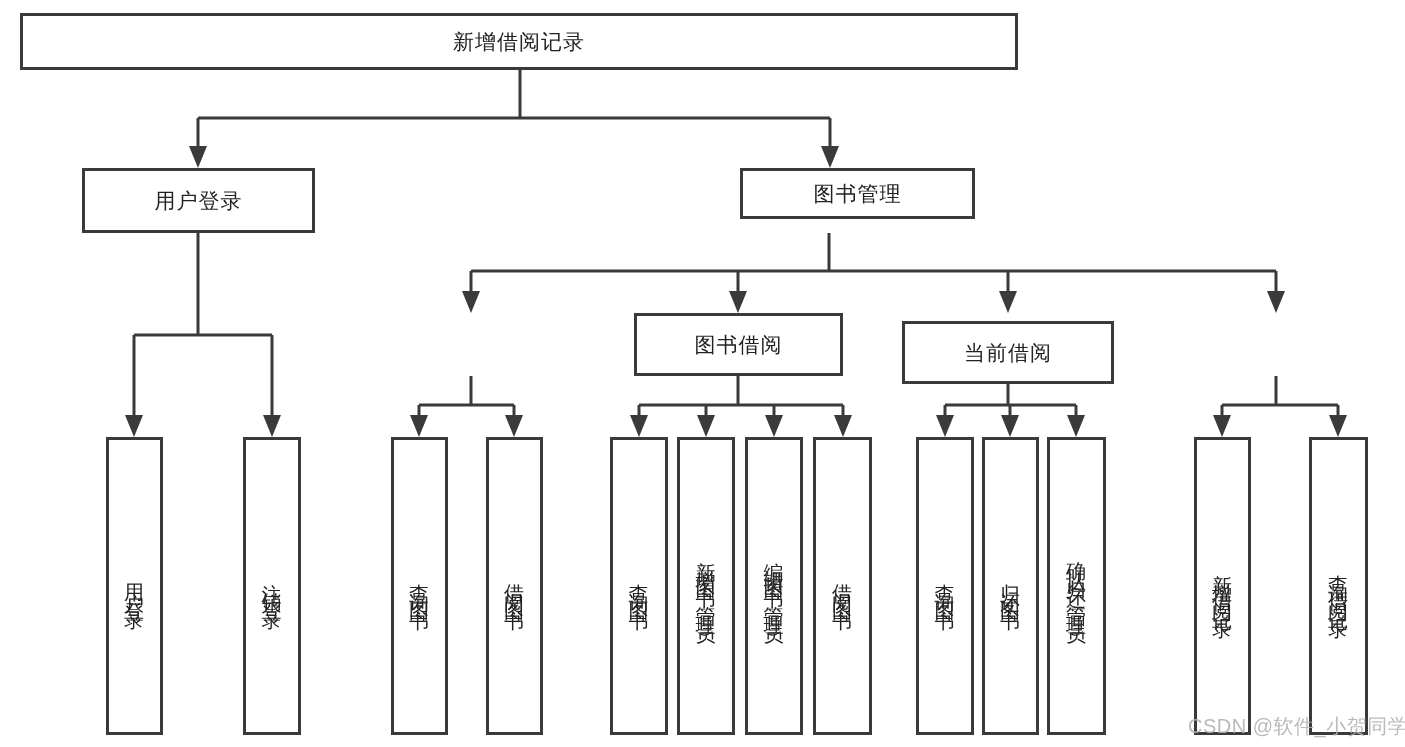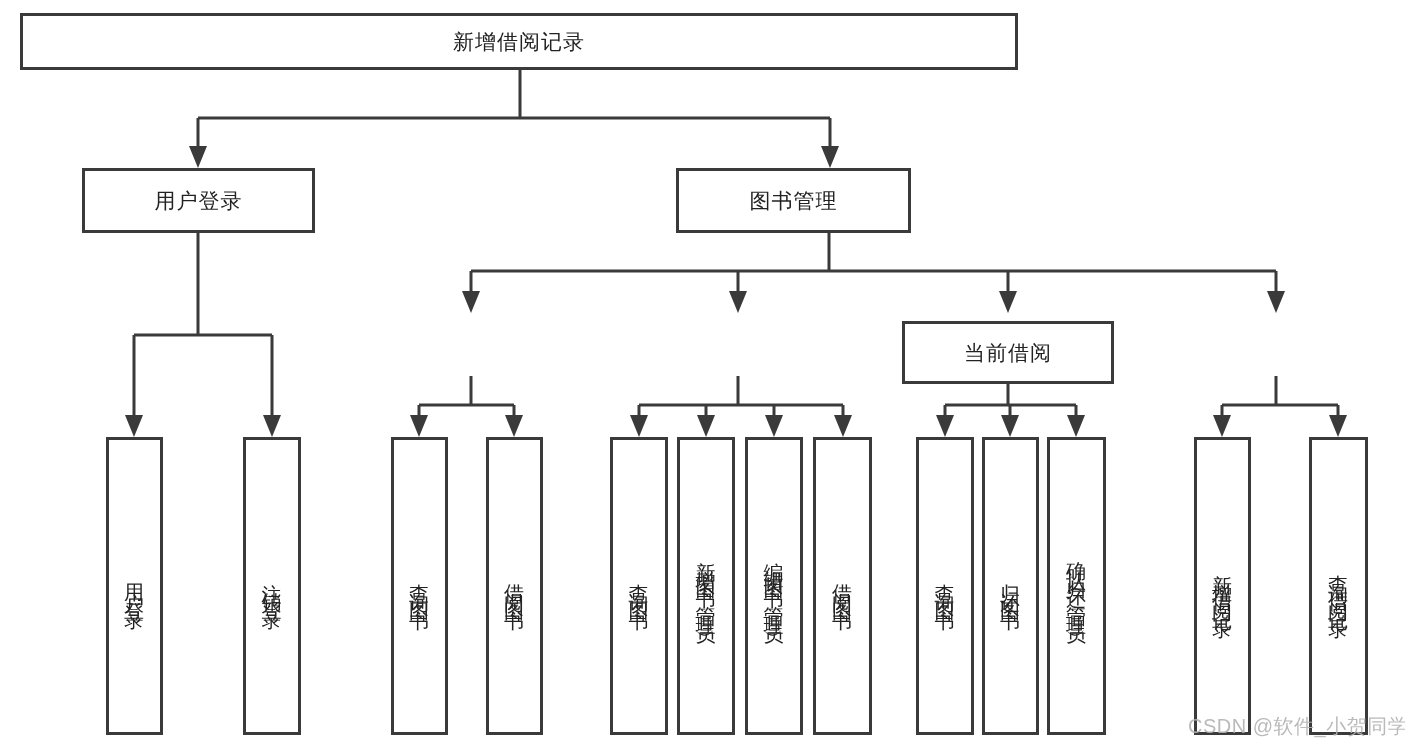--- a/index.html
+++ b/index.html
@@ -72,24 +72,27 @@
     </g>
   </svg>
 
   <div class="h-box" style="left:20px;top:13px;width:998px;height:57px;">
     <span>新增借阅记录</span>
   </div>
 
   <div class="h-box" style="left:82px;top:168px;width:233px;height:65px;">
     <span>用户登录</span>
   </div>
-  <div class="h-box" style="left:676px;top:168px;width:235px;height:65px;">
+  <div class="h-box" style="left:740px;top:168px;width:235px;height:51px;">
     <span>图书管理</span>
   </div>
 
+  <div class="h-box" style="left:634px;top:313px;width:209px;height:63px;">
+    <span>图书借阅</span>
+  </div>
   <div class="h-box" style="left:902px;top:321px;width:212px;height:63px;">
     <span>当前借阅</span>
   </div>
 
   <div class="v-box" style="left:106px;width:57px;">
     <span class="v-label">用户登录</span>
   </div>
   <div class="v-box" style="left:243px;width:58px;">
     <span class="v-label">注销登录</span>
   </div>

